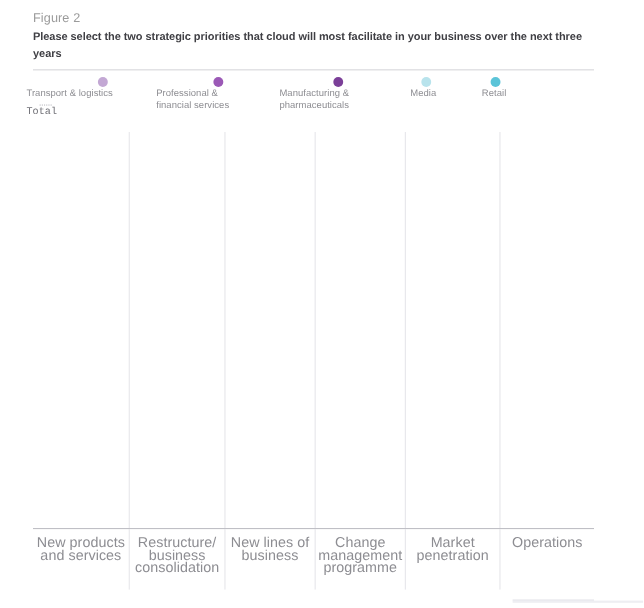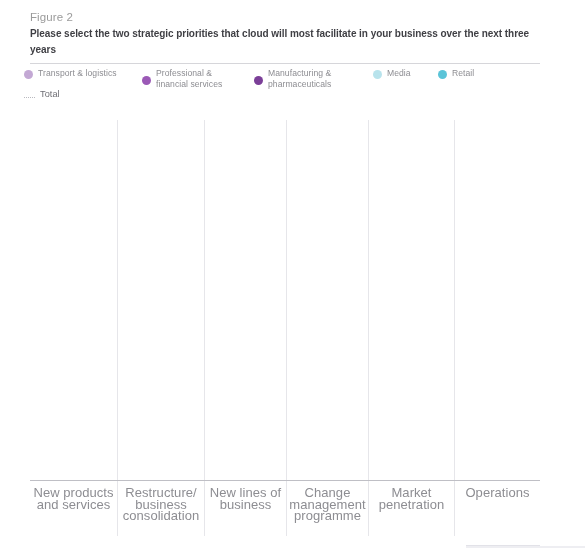--- a/index.html
+++ b/index.html
@@ -55,21 +55,22 @@
   .legend {
     position: absolute;
     left: 24px;
     top: 68px;
     width: 540px;
     height: 44px;
   }
   .legend-item {
     position: absolute;
     display: flex;
-    align-items: center;
+    align-items: flex-end;
+    flex-direction: column;
   }
   .legend-dot {
     width: 9px;
     height: 9px;
     border-radius: 50%;
     margin-top: 2px;
     margin-right: 5px;
     flex: 0 0 auto;
   }
   .legend-text {
@@ -83,20 +84,21 @@
     width: 11px;
     height: 0;
     border-top: 1.4px dotted #b9b9bf;
     margin-top: 6px;
     margin-right: 5px;
     flex: 0 0 auto;
   }
   .legend-total .legend-text {
     font-size: 9.2px;
     color: #6f6f75;
+    font-family: Liberation Mono, monospace;
   }
 
   .li0 { left: 0px;   top: 0px;  }
   .li1 { left: 118px; top: 0px;  }
   .li2 { left: 230px; top: 0px;  }
   .li3 { left: 349px; top: 0px;  }
   .li4 { left: 414px; top: 0px;  }
   .li5 { left: 0px;   top: 21px; }
 
   

